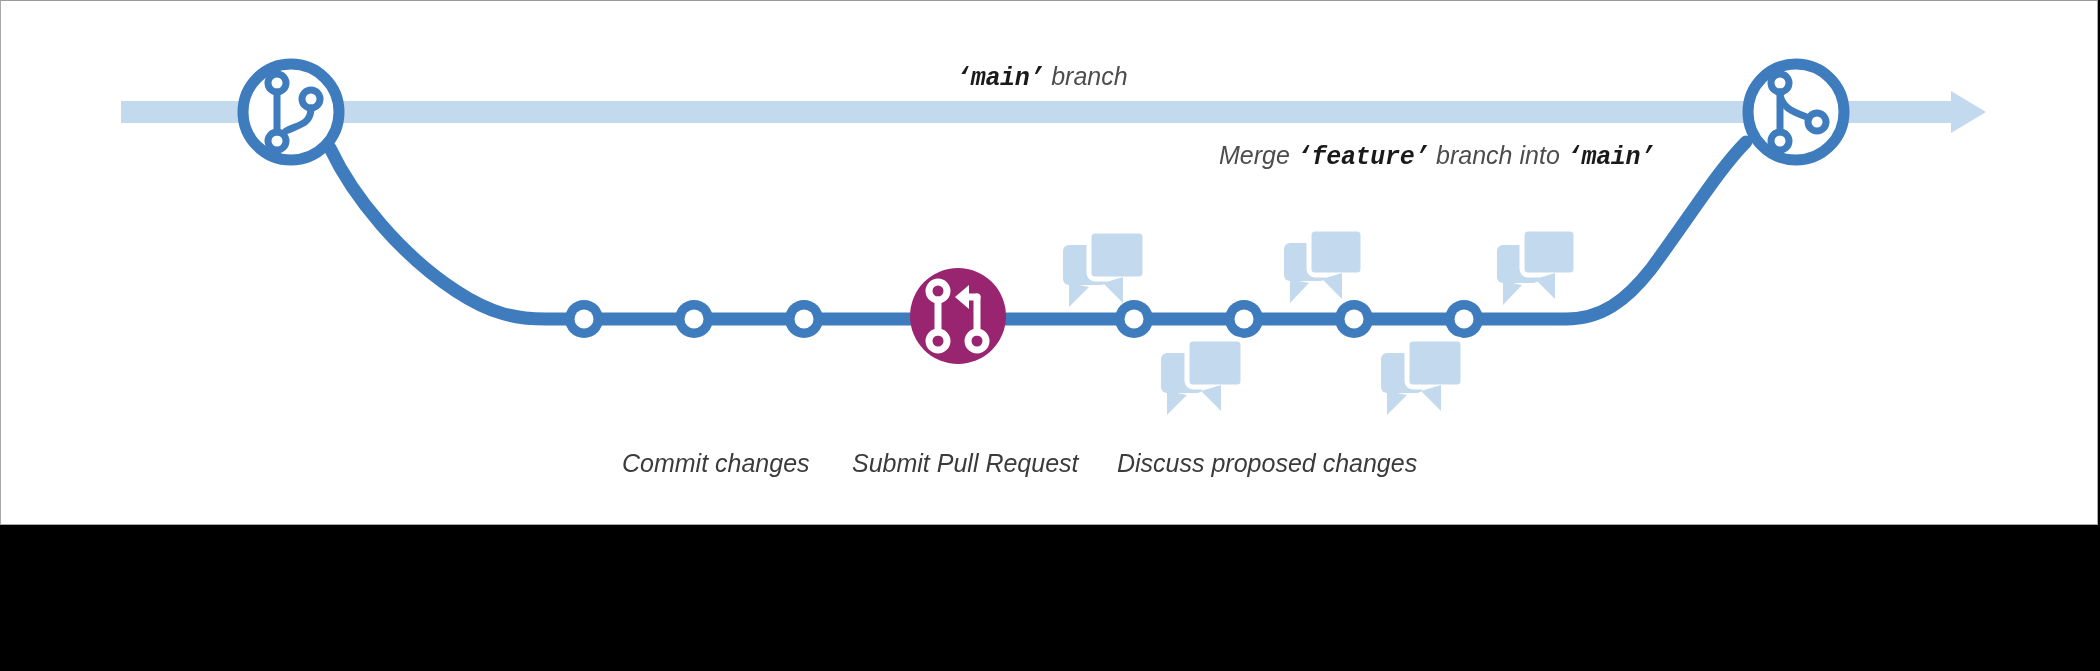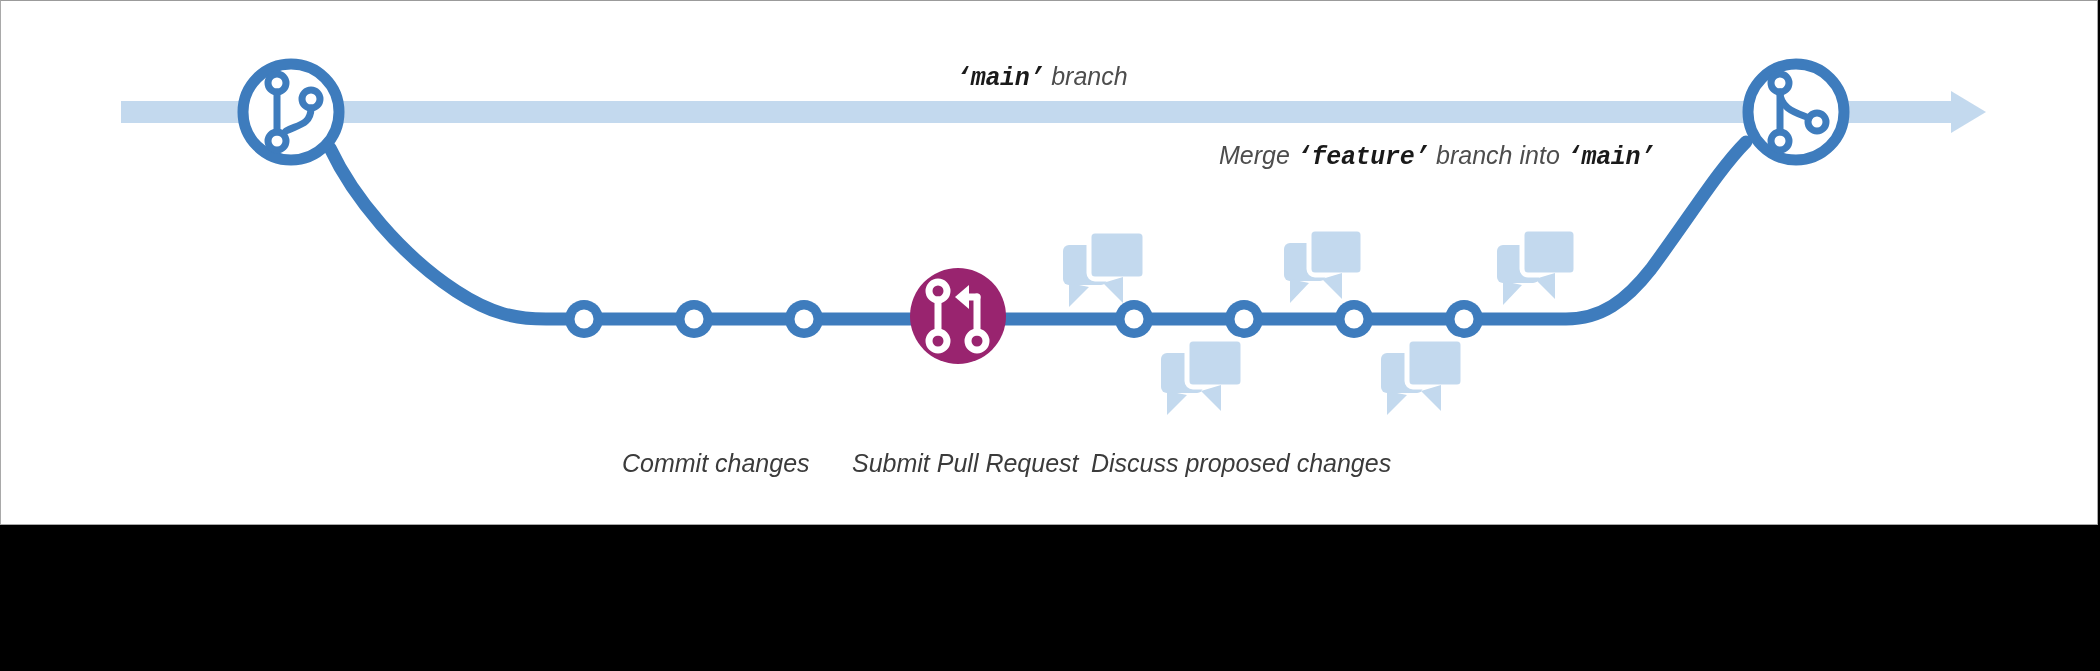--- a/index.html
+++ b/index.html
@@ -71,21 +71,21 @@
     color: #3b3b3b;
     margin-left: 16px;
   }
   .lbl-pr {
     left: 851px;
     top: 448px;
     font-size: 25px;
     color: #3b3b3b;
   }
   .lbl-discuss {
-    left: 1090px;
+    left: 1116px;
     top: 448px;
     font-size: 25px;
     color: #3b3b3b;
   }
   .bottom-fill {
     position: absolute;
     left: 0;
     top: 525px;
     width: 2100px;
     height: 146px;

